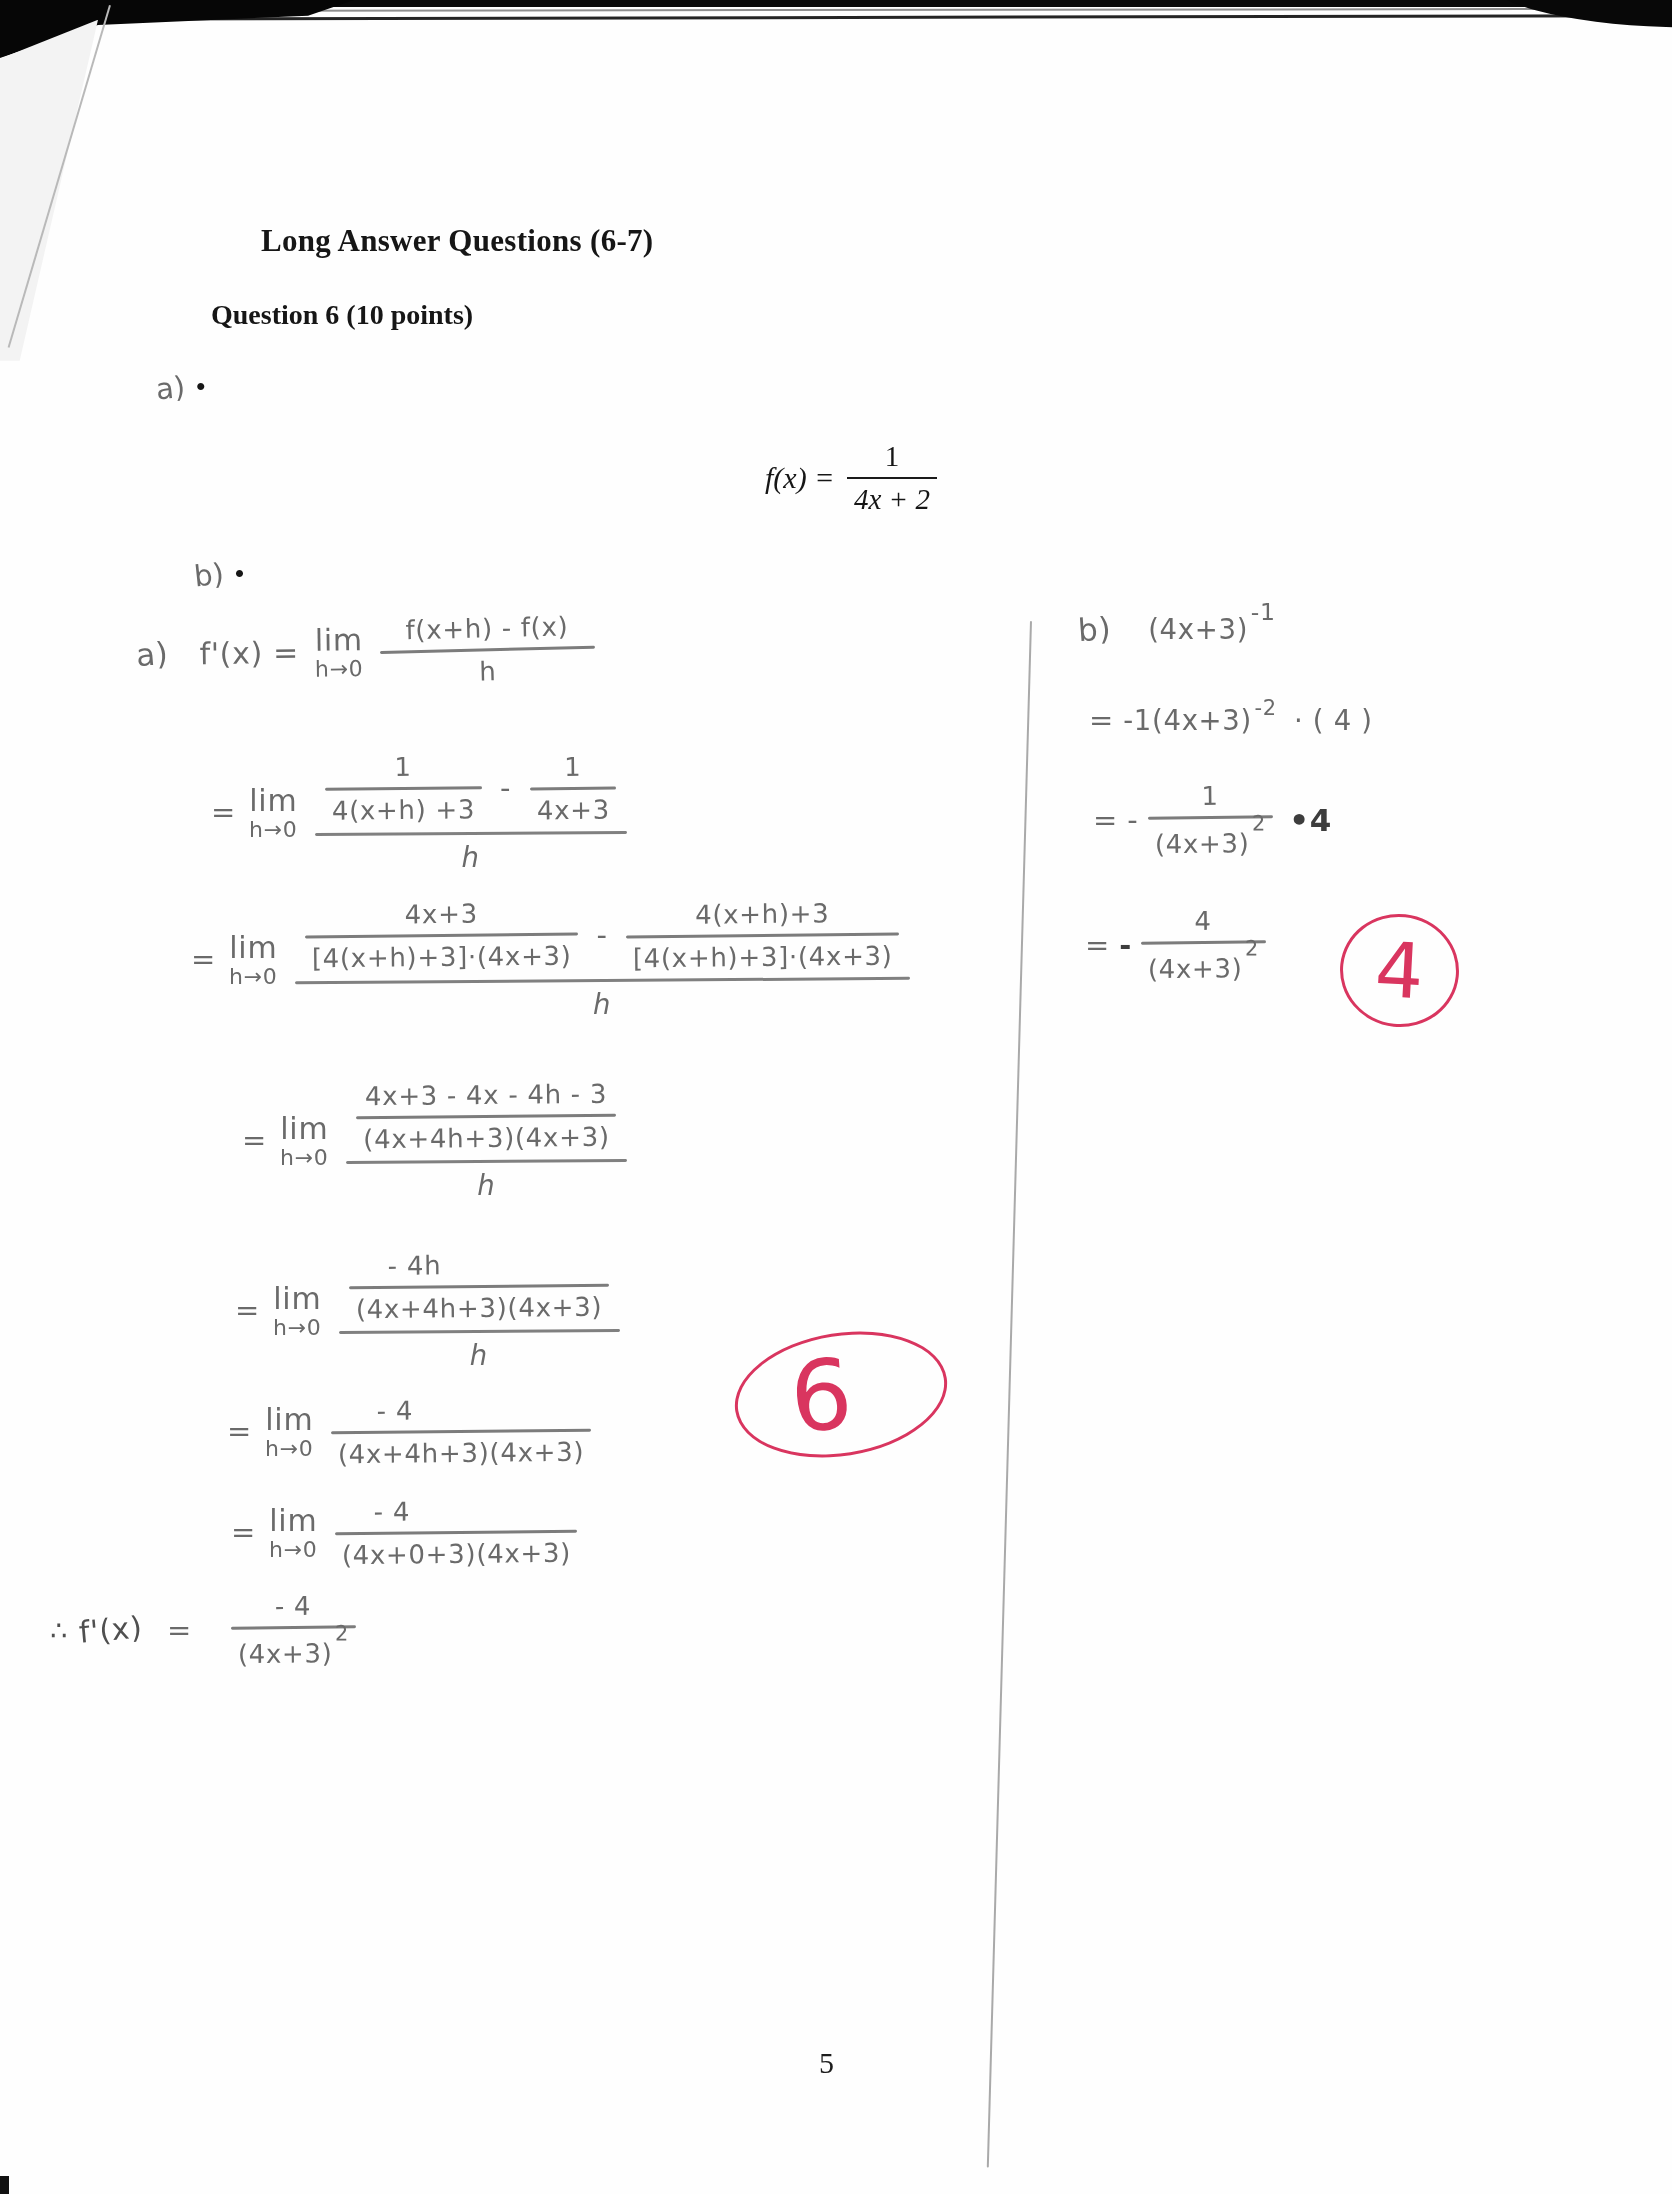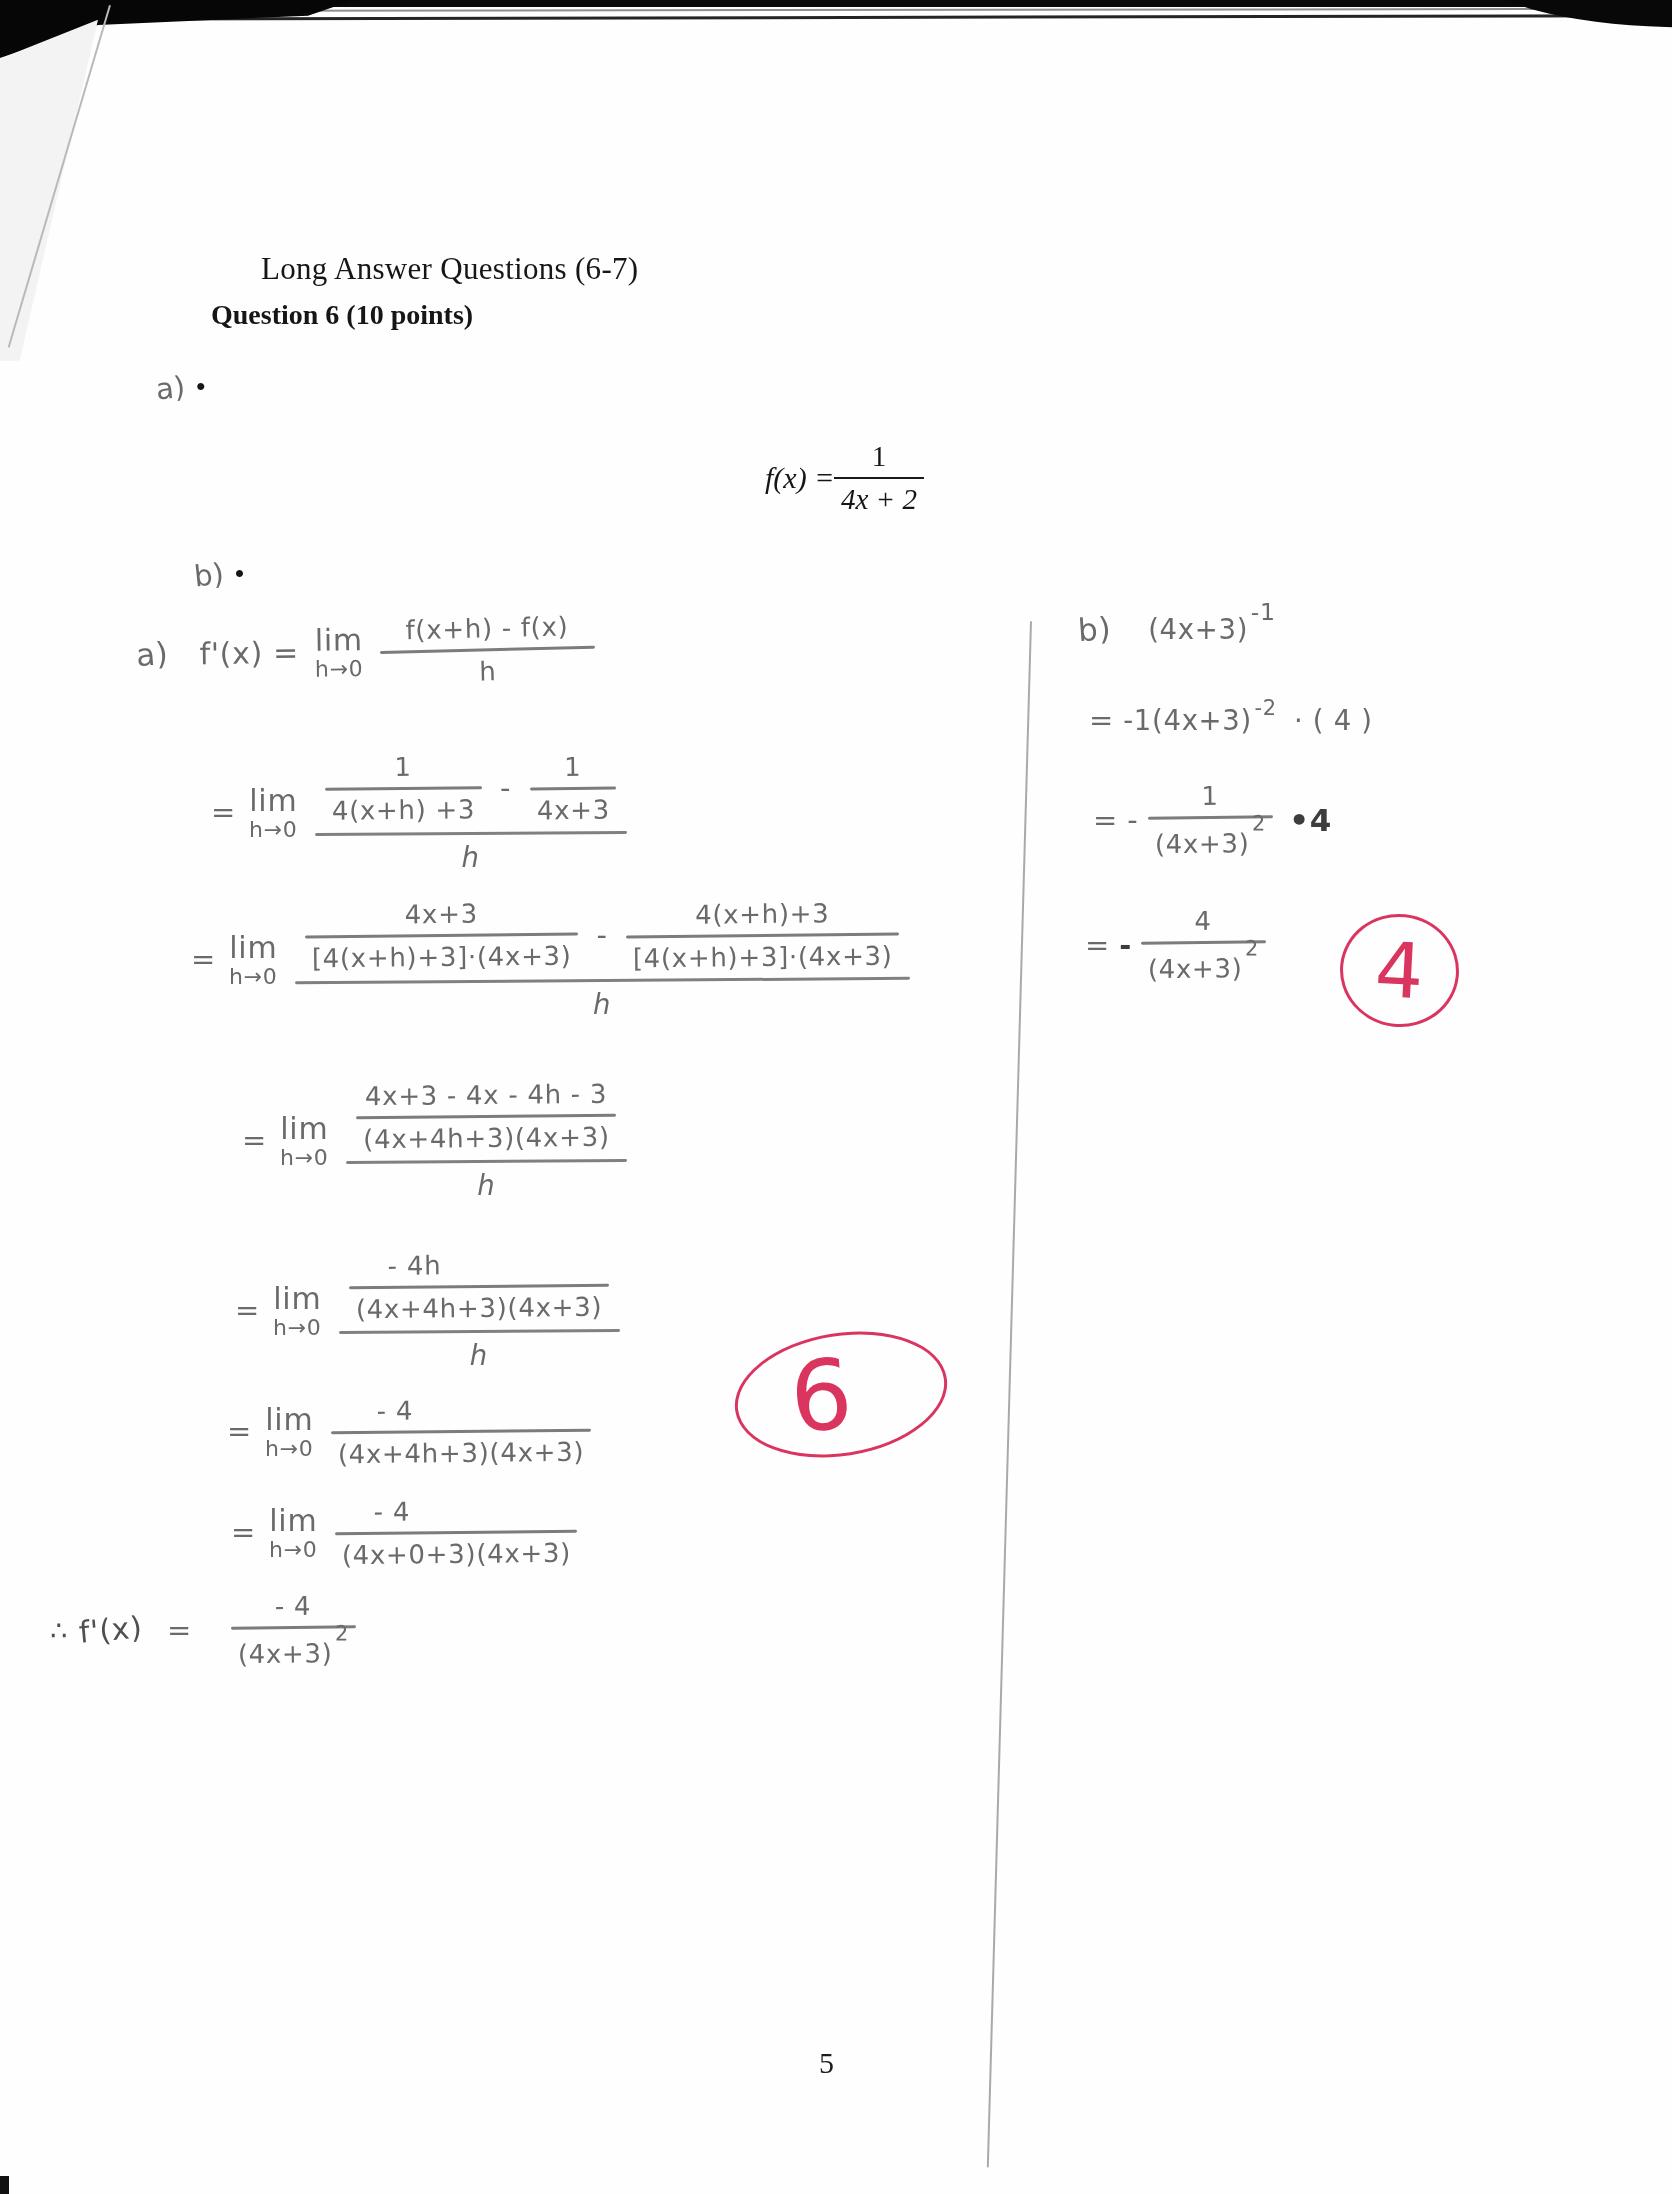--- a/index.html
+++ b/index.html
@@ -21,29 +21,29 @@
   .scan-corner-tr { position:absolute; top:-19.7px; right:-26px; width:216px; height:45px; background:#080808;
                     border-radius:0 0 0 85% / 0 0 0 100%; transform:rotate(1.5deg); }
   .scan-mark-bl { position:absolute; left:0; top:2176px; width:8.5px; height:18.4px; background:#111; }
 
   
   .divider-line { position:absolute; left:1030px; top:621px; width:2px; height:1547px; background:#9a9a9a;
                   opacity:.85; transform:rotate(1.6deg); transform-origin:top center; border-radius:1.3px; }
 
   
   .printed { position:absolute; color:var(--print); }
-  .title   { left:261px; top:223px; font-size:31px; font-weight:normal; letter-spacing:0.3px;margin-top:28px; }
+  .title   { left:261px; top:223px; font-size:31px; font-weight:bold; letter-spacing:0.3px; }
   .qheader { left:211px; top:299px; font-size:28px; font-weight:bold; }
   .item-line { position:absolute; display:flex; align-items:baseline; color:var(--print); }
   .item-line .hw-label { font-family:"DejaVu Sans", sans-serif; color:var(--pencil); font-size:29px;
                          transform:rotate(-6deg); margin-right:10.5px; }
   .item-line .bullet { font-size:30px; margin-right:14.4px; position:relative; top:-1.3px; }
   .item-line .itext { font-style:italic; font-size:28px; letter-spacing:0.2px; }
   .formula { position:absolute; left:765px; top:440px; display:flex; align-items:center; color:var(--print); font-size:30px; }
-  .f-lhs { font-style:italic; }
+  .f-lhs { font-style:italic; margin-right:13px; }
   .pfrac { display:inline-flex; flex-direction:column; align-items:center; }
   .pfrac .pnum { font-size:29px; padding-bottom:3.9px; }
   .pfrac .pbar { align-self:stretch; height:2.6px; background:#1a1a1a; }
   .pfrac .pden { font-style:italic; font-size:29px; padding:3.9px 6.6px 0; }
   .page-number { position:absolute; left:819px; top:2046px; font-size:30px; color:#1c1c1c; }
 
   
   .hw-row { position:absolute; display:flex; align-items:center; color:var(--pencil);
             font-family:"DejaVu Sans", sans-serif; font-size:27.5px; letter-spacing:0.7px; }
   .hw-row .eq { font-size:29px; margin-right:9.2px; }

